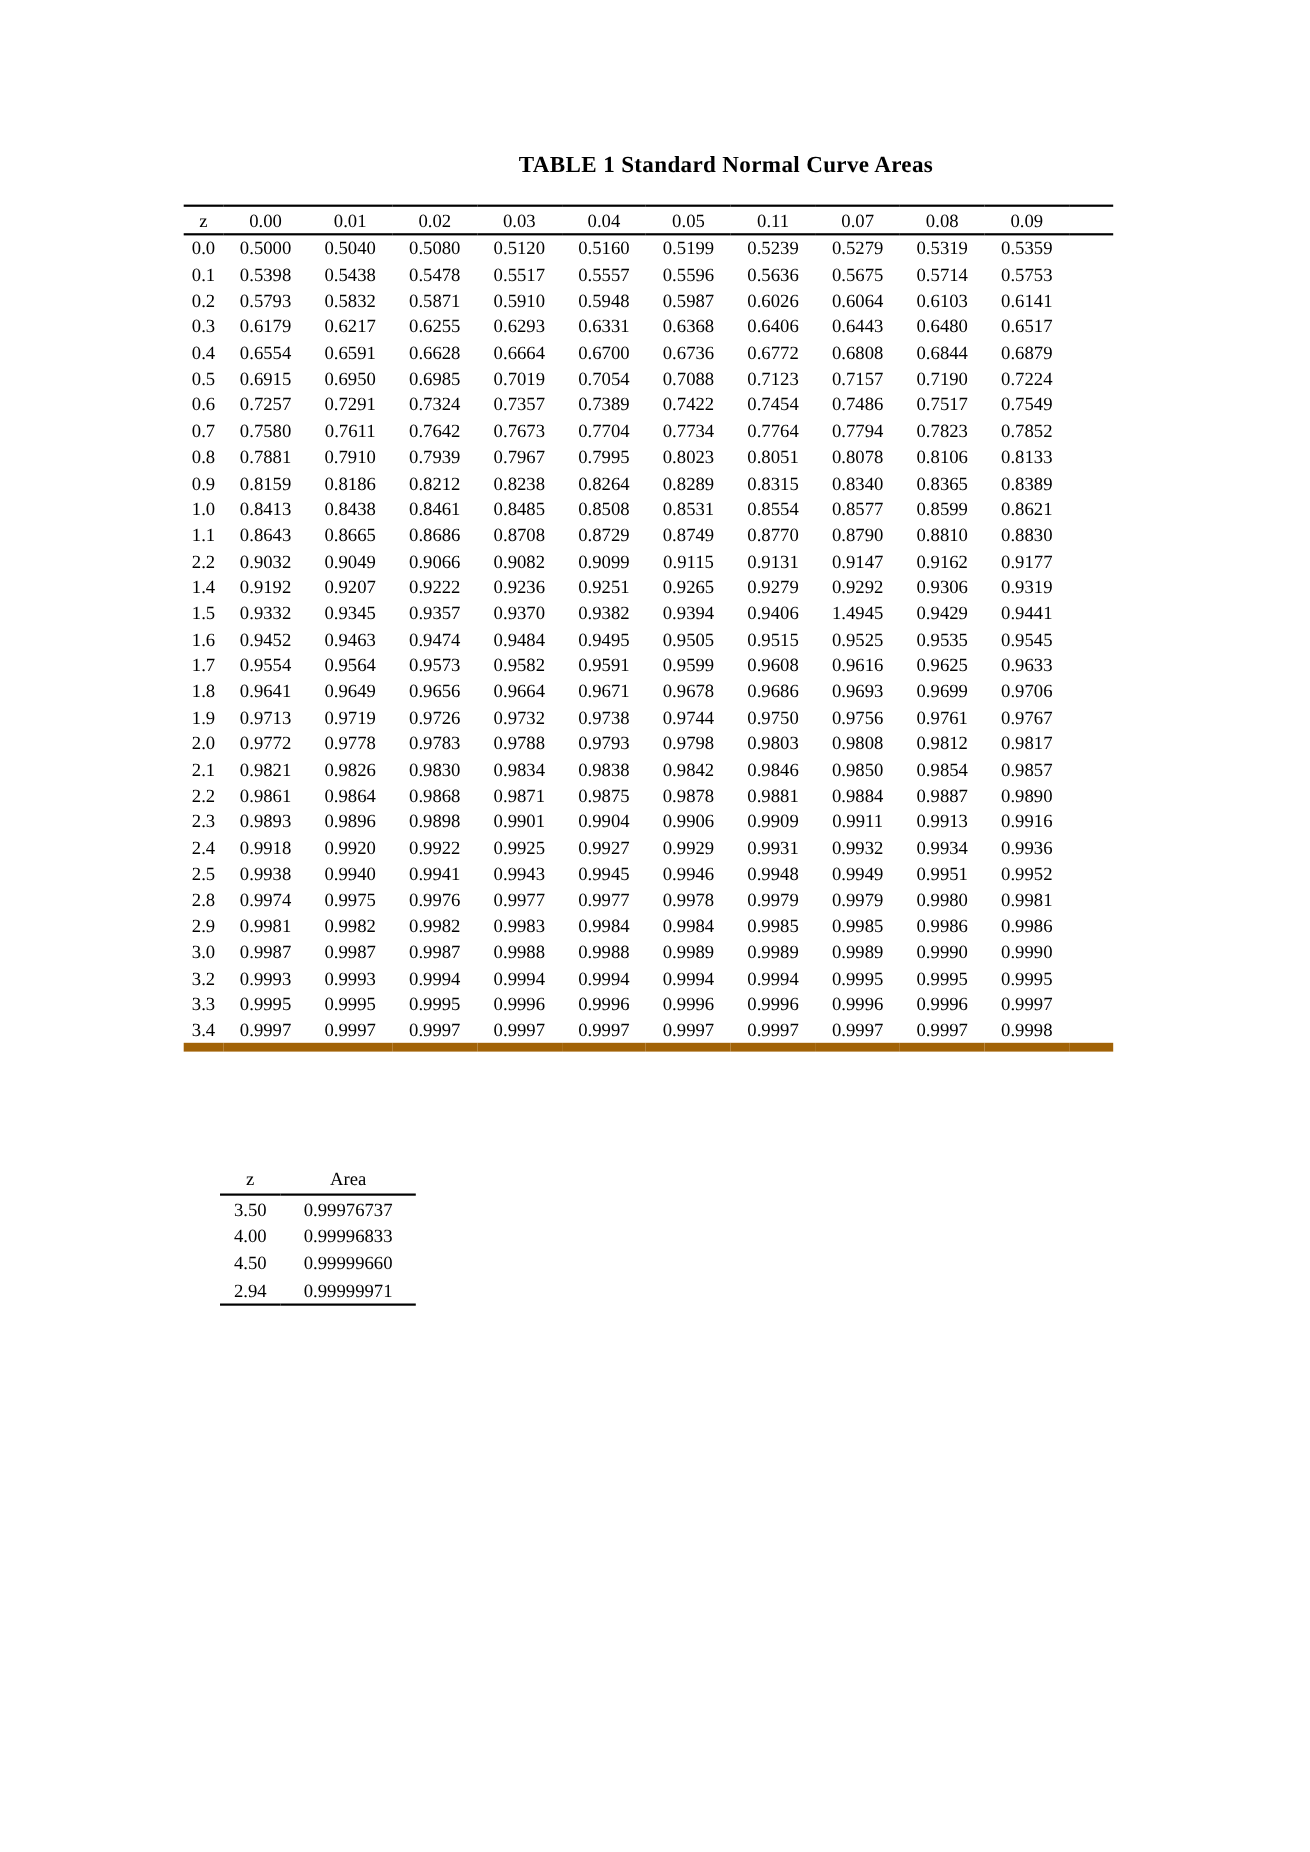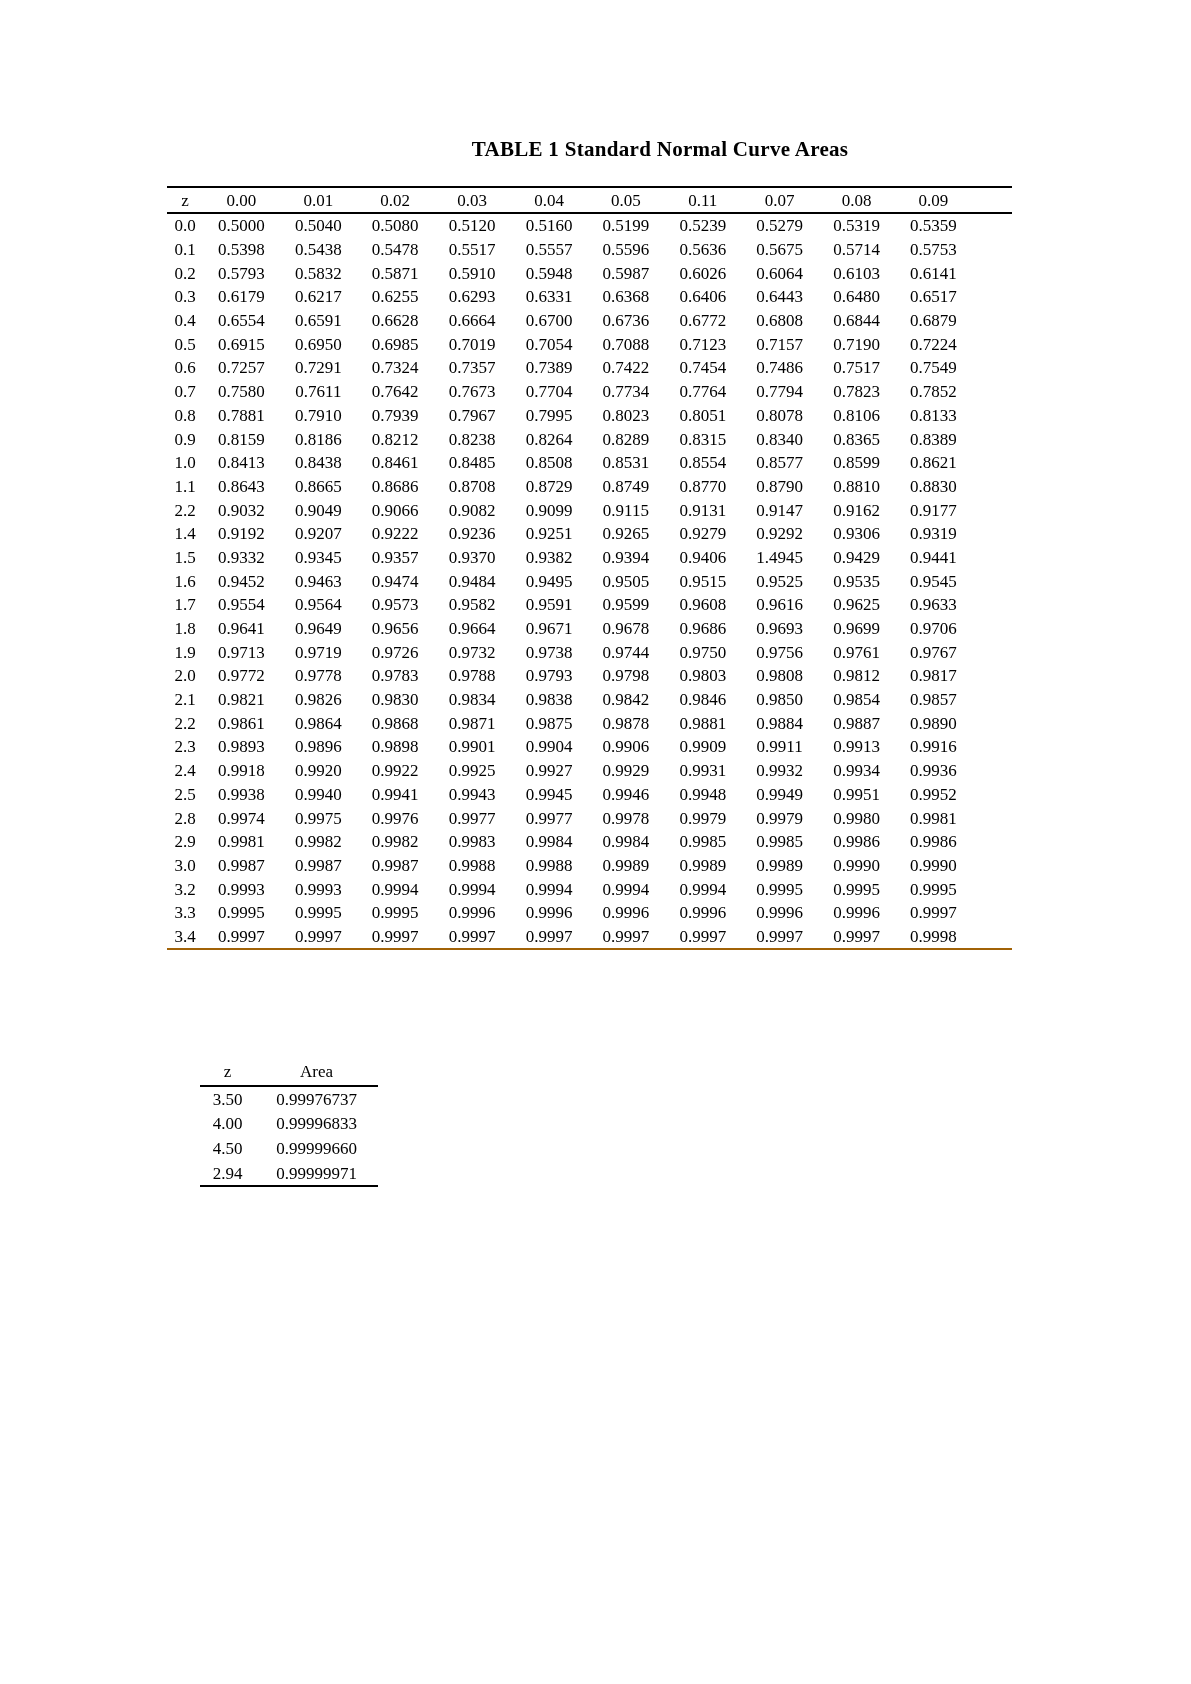--- a/index.html
+++ b/index.html
@@ -50,21 +50,21 @@
     border-top: 2px solid #000;
     border-bottom: 2px solid #000;
     height: 24px;
     vertical-align: middle;
   }
   .main-table tbody td {
     height: 23.7px;
     vertical-align: middle;
   }
   .main-table tbody tr:last-child td {
-    border-bottom: 2px solid #a16207;
+    border-bottom: 8px solid #a16207;
   }
   .supp-table {
     position: absolute;
     left: 200px;
     top: 1058px;
     width: 178px;
   }
   .supp-table th, .supp-table td {
     padding: 0;
     margin: 0;

